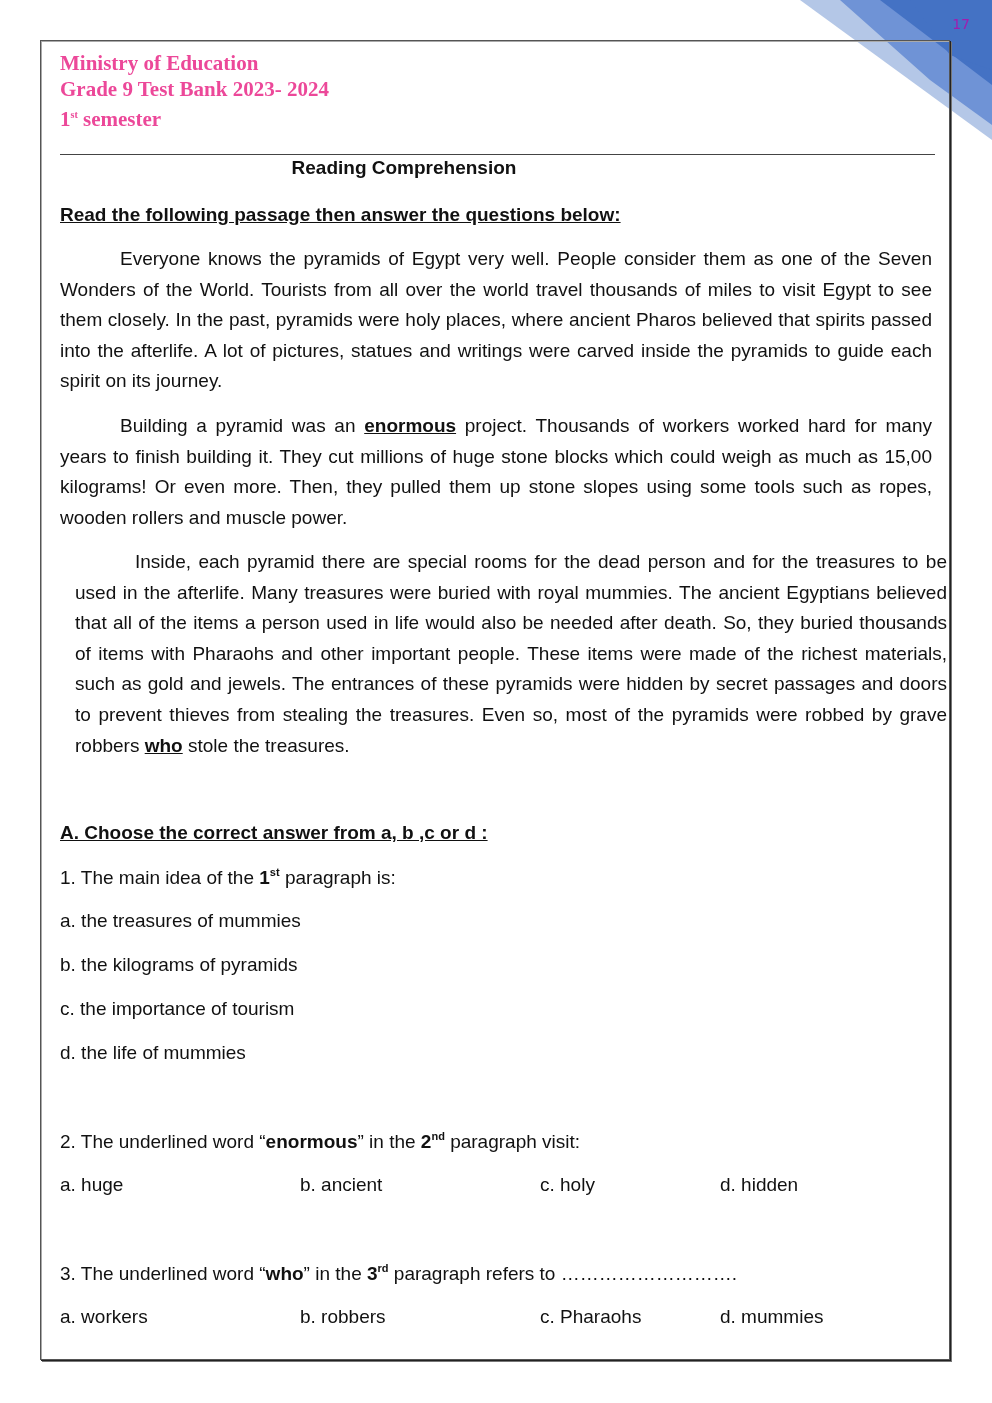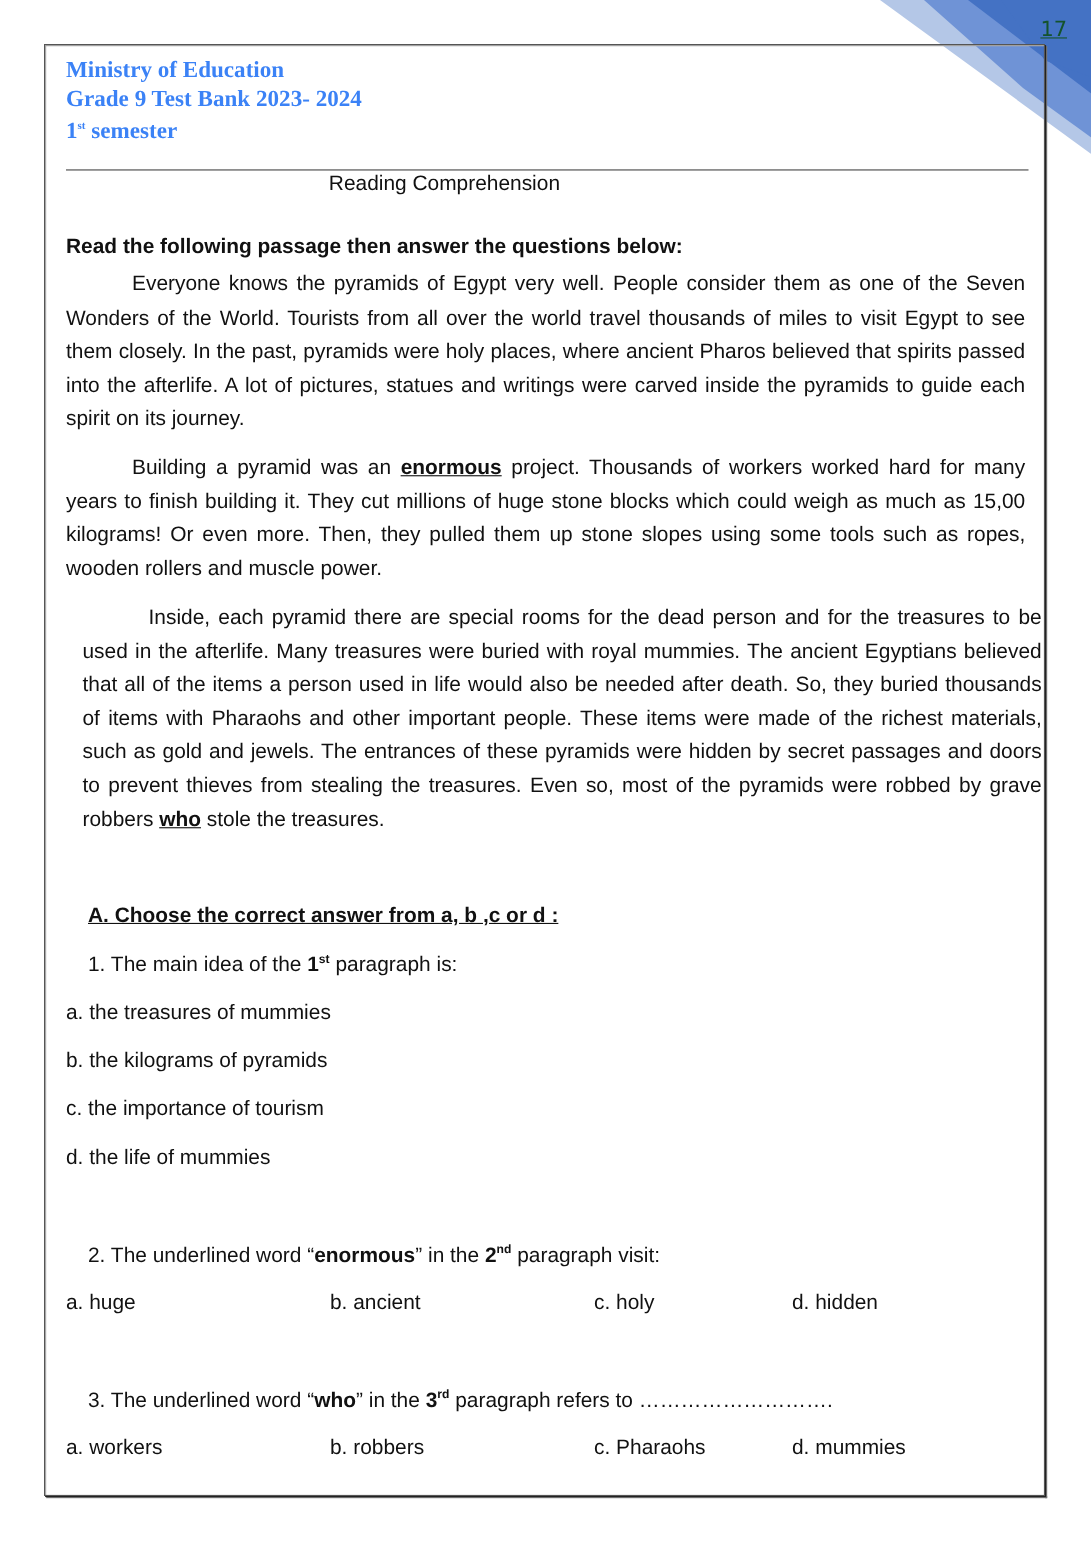--- a/index.html
+++ b/index.html
@@ -1,32 +1,32 @@
 <!DOCTYPE html>
 <html><head>
 <meta charset="utf-8">
 <style>
   html, body { margin: 0; padding: 0; background: #ffffff; }
   body { width: 992px; height: 1403px; position: relative; overflow: hidden; font-family: "Liberation Sans", sans-serif; color: #111; }
   .corner { position: absolute; top: 0; right: 0; width: 212px; height: 140px; }
-  .page-num { position: absolute; top: 16px; right: 22px; color: #14532d; font-size: 19px; font-family: "DejaVu Sans", sans-serif; text-decoration: underline; }
+  .page-num { position: absolute; top: 16px; right: 22px; color: #a21caf; font-size: 14px; font-family: "DejaVu Sans", sans-serif; }
   .frame { position: absolute; left: 40px; top: 40px; width: 910px; height: 1320px; border: 1px solid #555; box-shadow: 1px 1px 0 #222, inset 1px 1px 0 #aaa; box-sizing: border-box; background: transparent; }
   .frame-shadow { position: absolute; left: 42px; top: 42px; width: 910px; height: 1320px; border-right: 2px solid #777; border-bottom: 2px solid #777; box-sizing: border-box; }
-  .header { position: absolute; left: 60px; top: 50px; font-family: "Liberation Serif", serif; font-weight: bold; font-size: 21px; line-height: 26px; color: #3b82f6; }
+  .header { position: absolute; left: 60px; top: 50px; font-family: "Liberation Serif", serif; font-weight: bold; font-size: 21px; line-height: 26px; color: #ec4899; }
   .header sup { font-size: 10px; vertical-align: 8px; }
   .hline { position: absolute; left: 60px; top: 154px; width: 875px; height: 0; border-top: 1.5px solid #444; }
-  .section-title { position: absolute; left: 0; width: 808px; top: 157px; text-align: center; font-weight: normal; font-size: 19px; }
-  .instruction { position: absolute; left: 60px; top: 214px; font-weight: bold; font-size: 19px; }
+  .section-title { position: absolute; left: 0; width: 808px; top: 157px; text-align: center; font-weight: bold; font-size: 19px; }
+  .instruction { position: absolute; left: 60px; top: 204px; font-weight: bold; font-size: 19px; text-decoration: underline; }
   .para { position: absolute; left: 60px; width: 872px; font-size: 19px; line-height: 30.6px; text-align: justify; }
   .para .indent { display: inline-block; width: 60px; }
   .u { text-decoration: underline; font-weight: bold; }
   .p1 { top: 244px; }
   .p2 { top: 411px; }
   .p3 { top: 547px; margin-left: 15px; }
-  .line { position: absolute; left: 60px; font-size: 19px; white-space: nowrap; margin-left: 20px; }
+  .line { position: absolute; left: 60px; font-size: 19px; white-space: nowrap; }
   .line sup { font-size: 11px; font-weight: bold; vertical-align: 8px; }
   .sec-a { top: 822px; font-weight: bold; text-decoration: underline; }
   .opt { position: absolute; font-size: 19px; white-space: nowrap; text-align: right; }
 </style>
 </head>
 <body>
 
 <svg class="corner" viewBox="0 0 212 140" width="212" height="140">
   <polygon points="20,0 212,0 212,140" fill="#B4C7E7"></polygon>
   <polygon points="60,0 212,0 212,125 150,80" fill="#6F93D6"></polygon>

